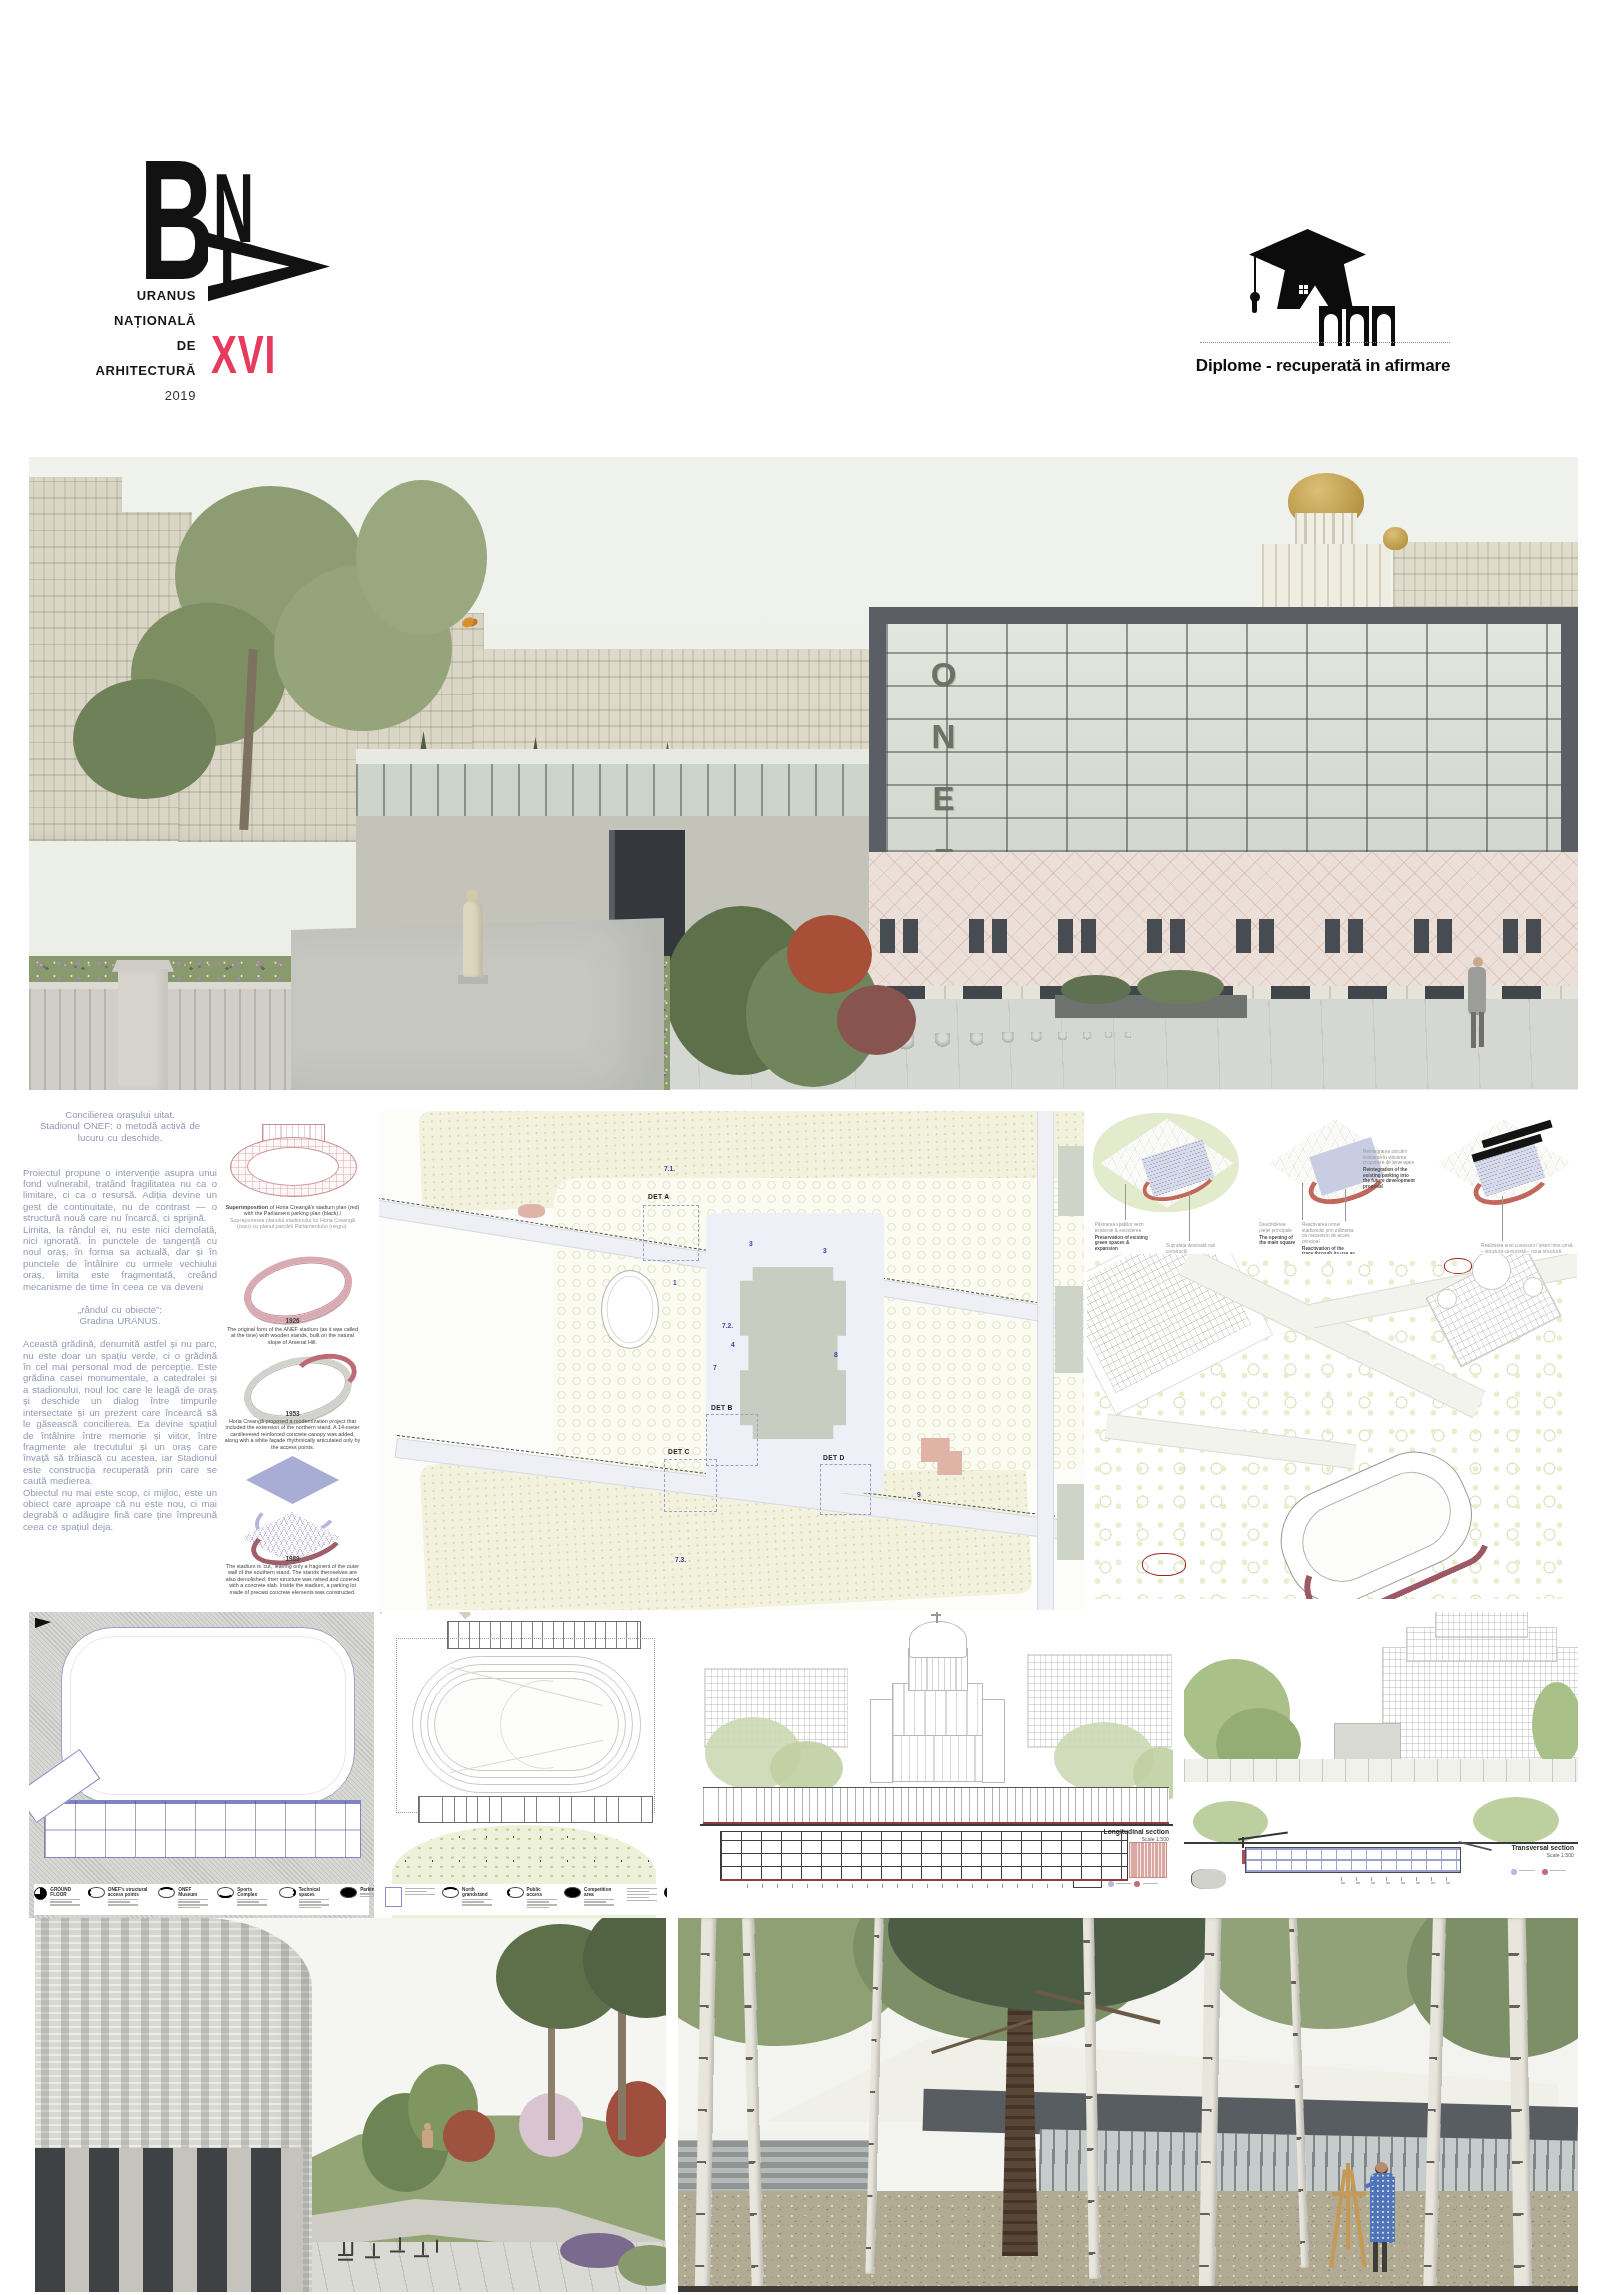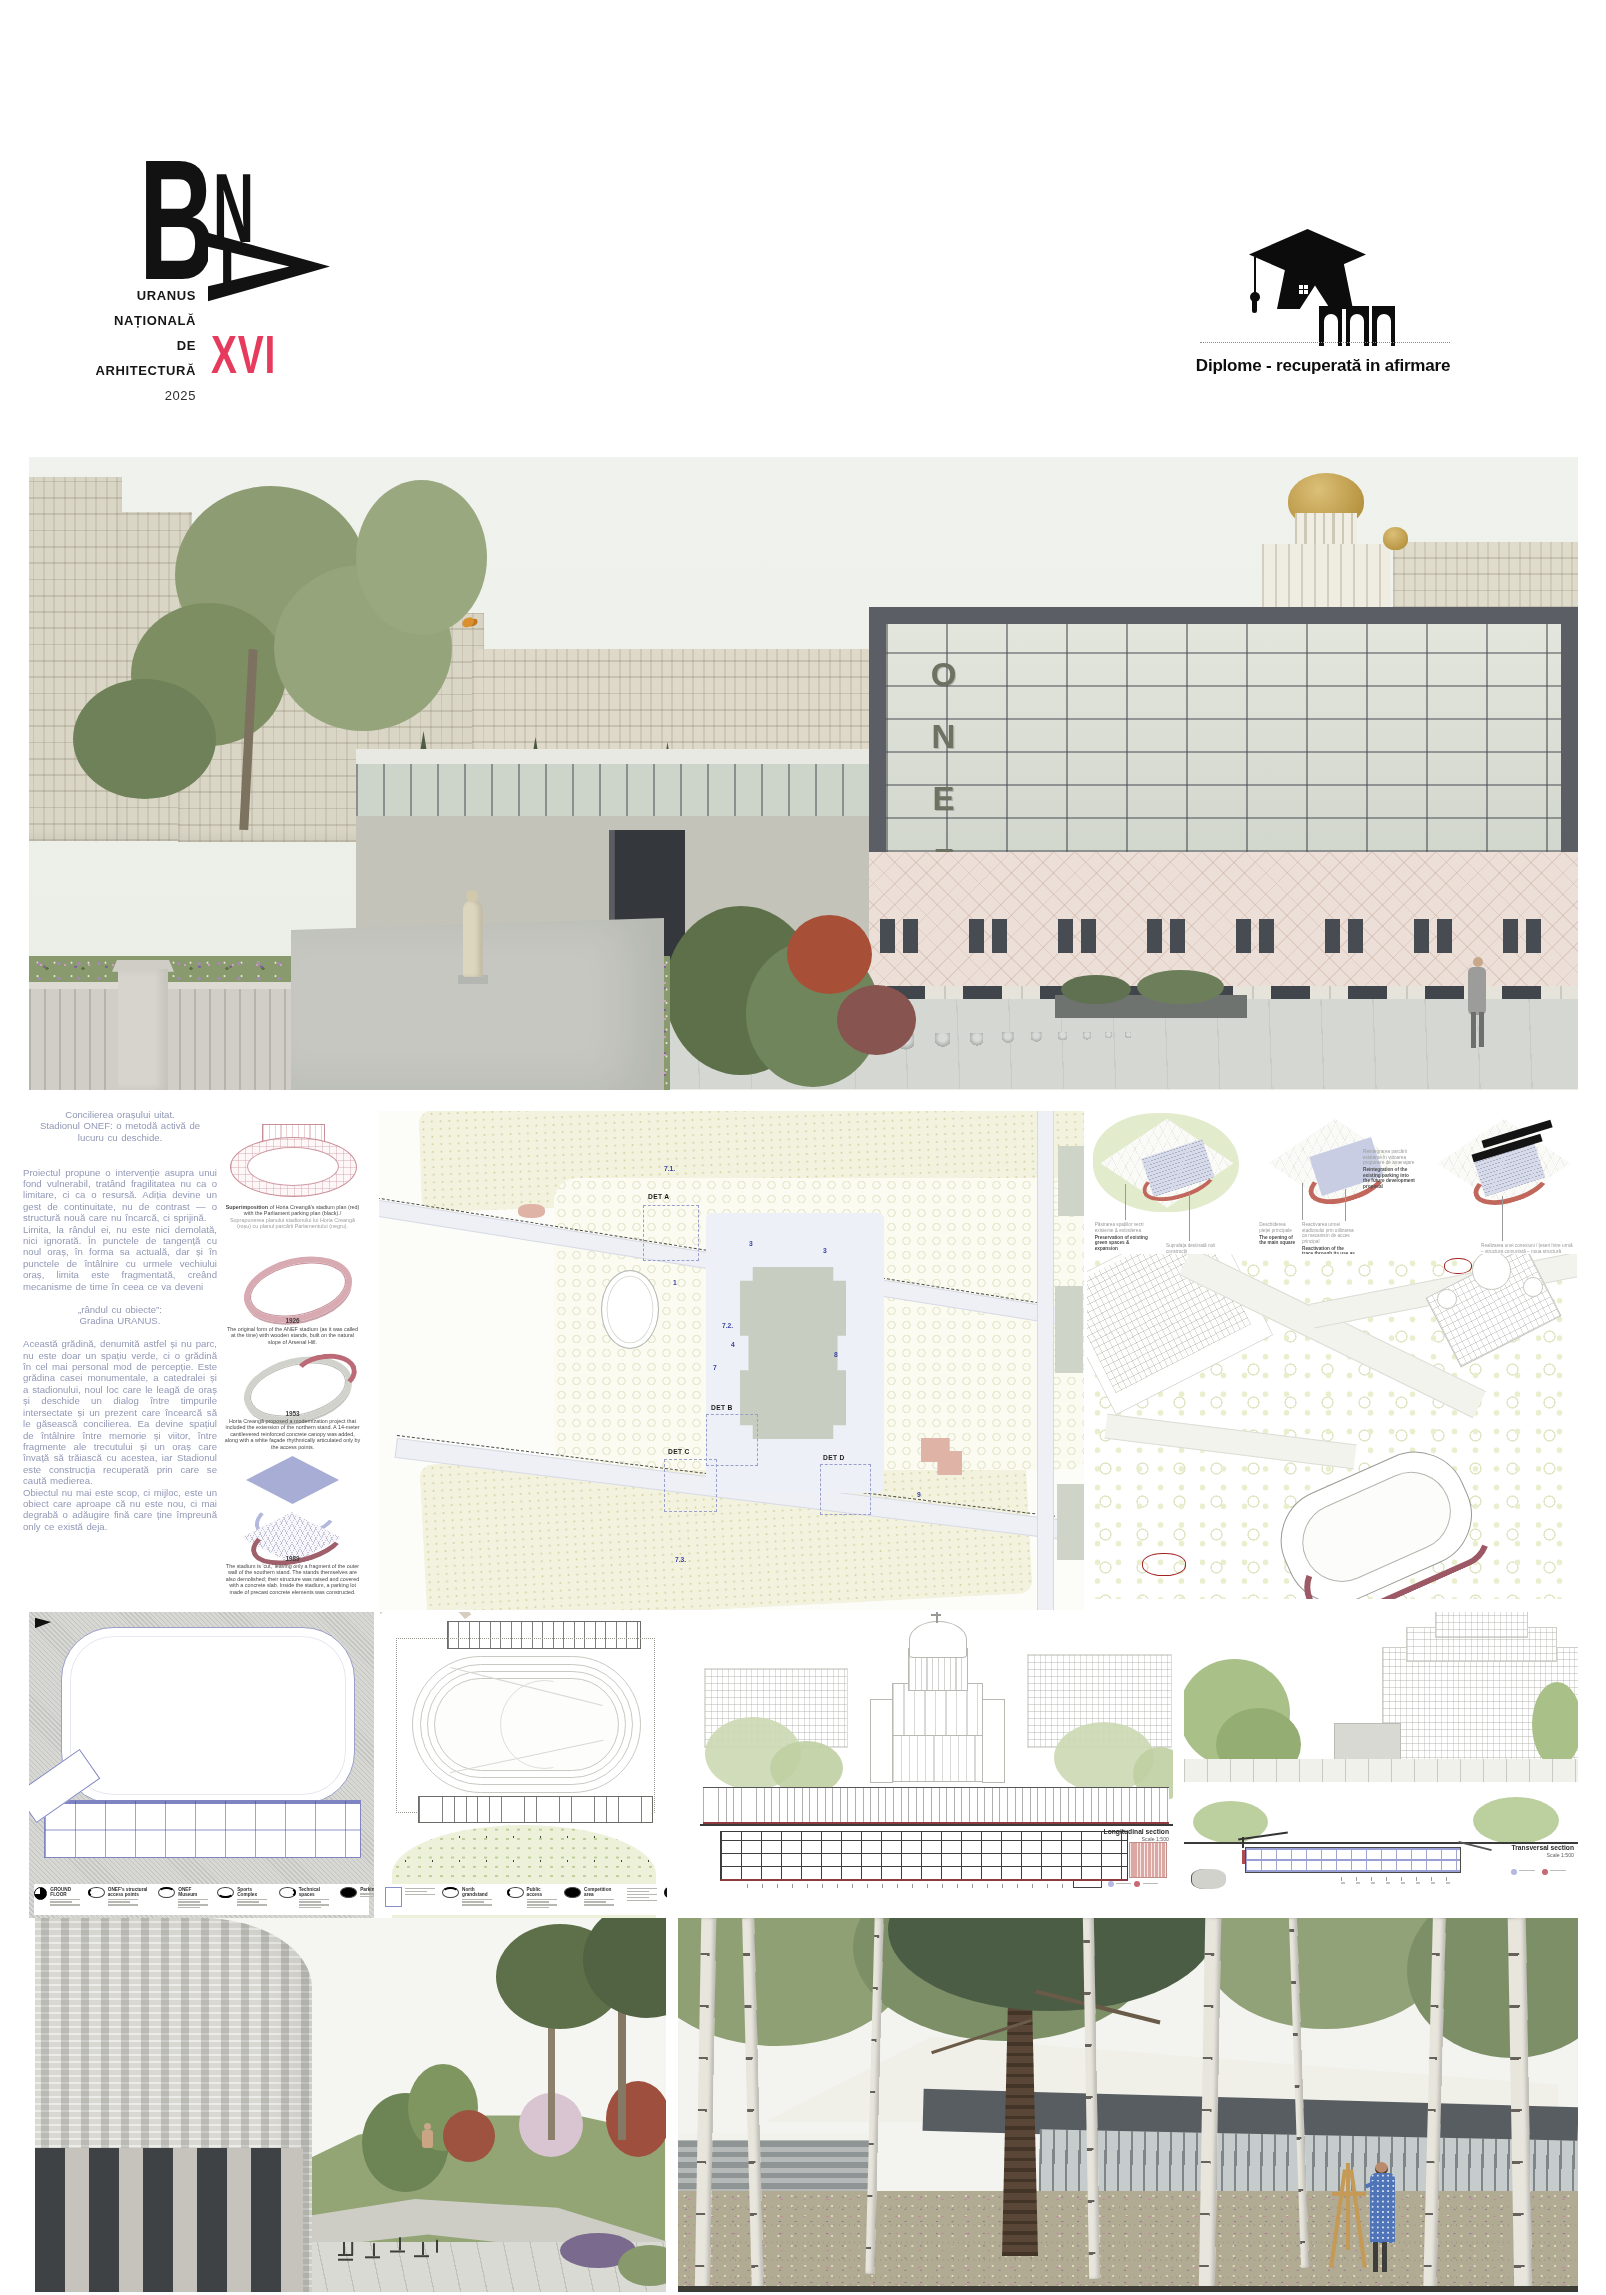--- a/index.html
+++ b/index.html
@@ -241,21 +241,21 @@
 <svg class="abs bna-a" viewBox="0 0 210 128">
   <path d="M0 6 L210 64 L0 124 Z" fill="#121212"></path>
   <path d="M40 40 L40 88 L140 64 Z" fill="#ffffff"></path>
   <path d="M0 30 L26 36 L26 92 L0 98 Z" fill="#ffffff"></path>
 </svg>
 <div class="abs bna-words">
   <span style="display:block">URANUS</span>
   <span style="display:block">NAȚIONALĂ</span>
   <span style="display:block">DE</span>
   <span style="display:block">ARHITECTURĂ</span>
-  <span class="bna-year" style="display:block">2025</span>
+  <span class="bna-year" style="display:block">2019</span>
 </div>
 <div class="abs bna-xvi">XVI</div>
 
 <div>
   <div class="abs dip-cap"></div>
   <div class="abs dip-house"></div>
   <div class="abs dip-win" style="left:1299px;top:285px;"></div>
   <div class="abs dip-win" style="left:1304px;top:285px;"></div>
   <div class="abs dip-win" style="left:1299px;top:290px;"></div>
   <div class="abs dip-win" style="left:1304px;top:290px;"></div>
@@ -368,21 +368,21 @@
     <div class="sp"></div>
   <p>Proiectul propune o intervenție asupra unui fond vulnerabil, tratând fragilitatea nu ca o limitare, ci ca o resursă. Adiția devine un gest de continuitate, nu de contrast — o structură nouă care nu încarcă, ci sprijină.</p>
   <p>Limita, la rândul ei, nu este nici demolată, nici ignorată. În punctele de tangență cu noul oraș, în forma sa actuală, dar și în punctele de întâlnire cu urmele vechiului oraș, limita este fragmentată, creând mecanisme de time în ceea ce va deveni</p>
   <div class="sp"></div>
   <div class="center">
     <div>„rândul cu obiecte”:</div>
     <div>Gradina URANUS.</div>
   </div>
   <div class="sp"></div>
   <p>Această grădină, denumită astfel și nu parc, nu este doar un spațiu verde, ci o grădină în cel mai personal mod de percepție. Este grădina casei monumentale, a catedralei și a stadionului, noul loc care le leagă de oraș și deschide un dialog între timpurile intersectate și un prezent care încearcă să le găsească concilierea. Ea devine spațiul de întâlnire între memorie și viitor, între fragmente ale trecutului și un oraș care învață să trăiască cu acestea, iar Stadionul este construcția recuperată prin care se caută medierea.</p>
-  <p>Obiectul nu mai este scop, ci mijloc, este un obiect care aproape că nu este nou, ci mai degrabă o adăugire fină care ține împreună only ce există deja.</p>
+  <p>Obiectul nu mai este scop, ci mijloc, este un obiect care aproape că nu este nou, ci mai degrabă o adăugire fină care ține împreună ceea ce spațiul deja.</p>
 </div>
 
 <div class="abs tl-col">
 
   <div class="abs" style="left:38px;top:13px;width:61px;height:17.5px;border:1.2px solid #c98e97;background:repeating-linear-gradient(90deg, rgba(200,142,151,.4) 0 1.2px, transparent 1.2px 5.8px);"></div>
   <div class="abs" style="left:5.8px;top:26px;width:125px;height:58px;border:1.7px solid #c98e97;border-radius:50%;background:#fdf7f7;background-image:repeating-linear-gradient(90deg, rgba(200,140,150,.35) 0 0.9px, transparent 0.9px 7px),repeating-linear-gradient(0deg, rgba(200,140,150,.35) 0 0.9px, transparent 0.9px 7px);"></div>
   <div class="abs" style="left:23px;top:36px;width:90px;height:37px;border:0.9px solid #cf9aa2;border-radius:50%;background:#fff;"></div>
   <div class="tl-cap" style="top:93px;">
     <b>Superimposition</b><span> of Horia Creangă's stadium plan (red) with the Parliament parking plan (black)./</span>
     <div class="ro">Suprapunerea planului stadionului lui Horia Creangă (roșu) cu planul parcării Parlamentului (negru).</div>

